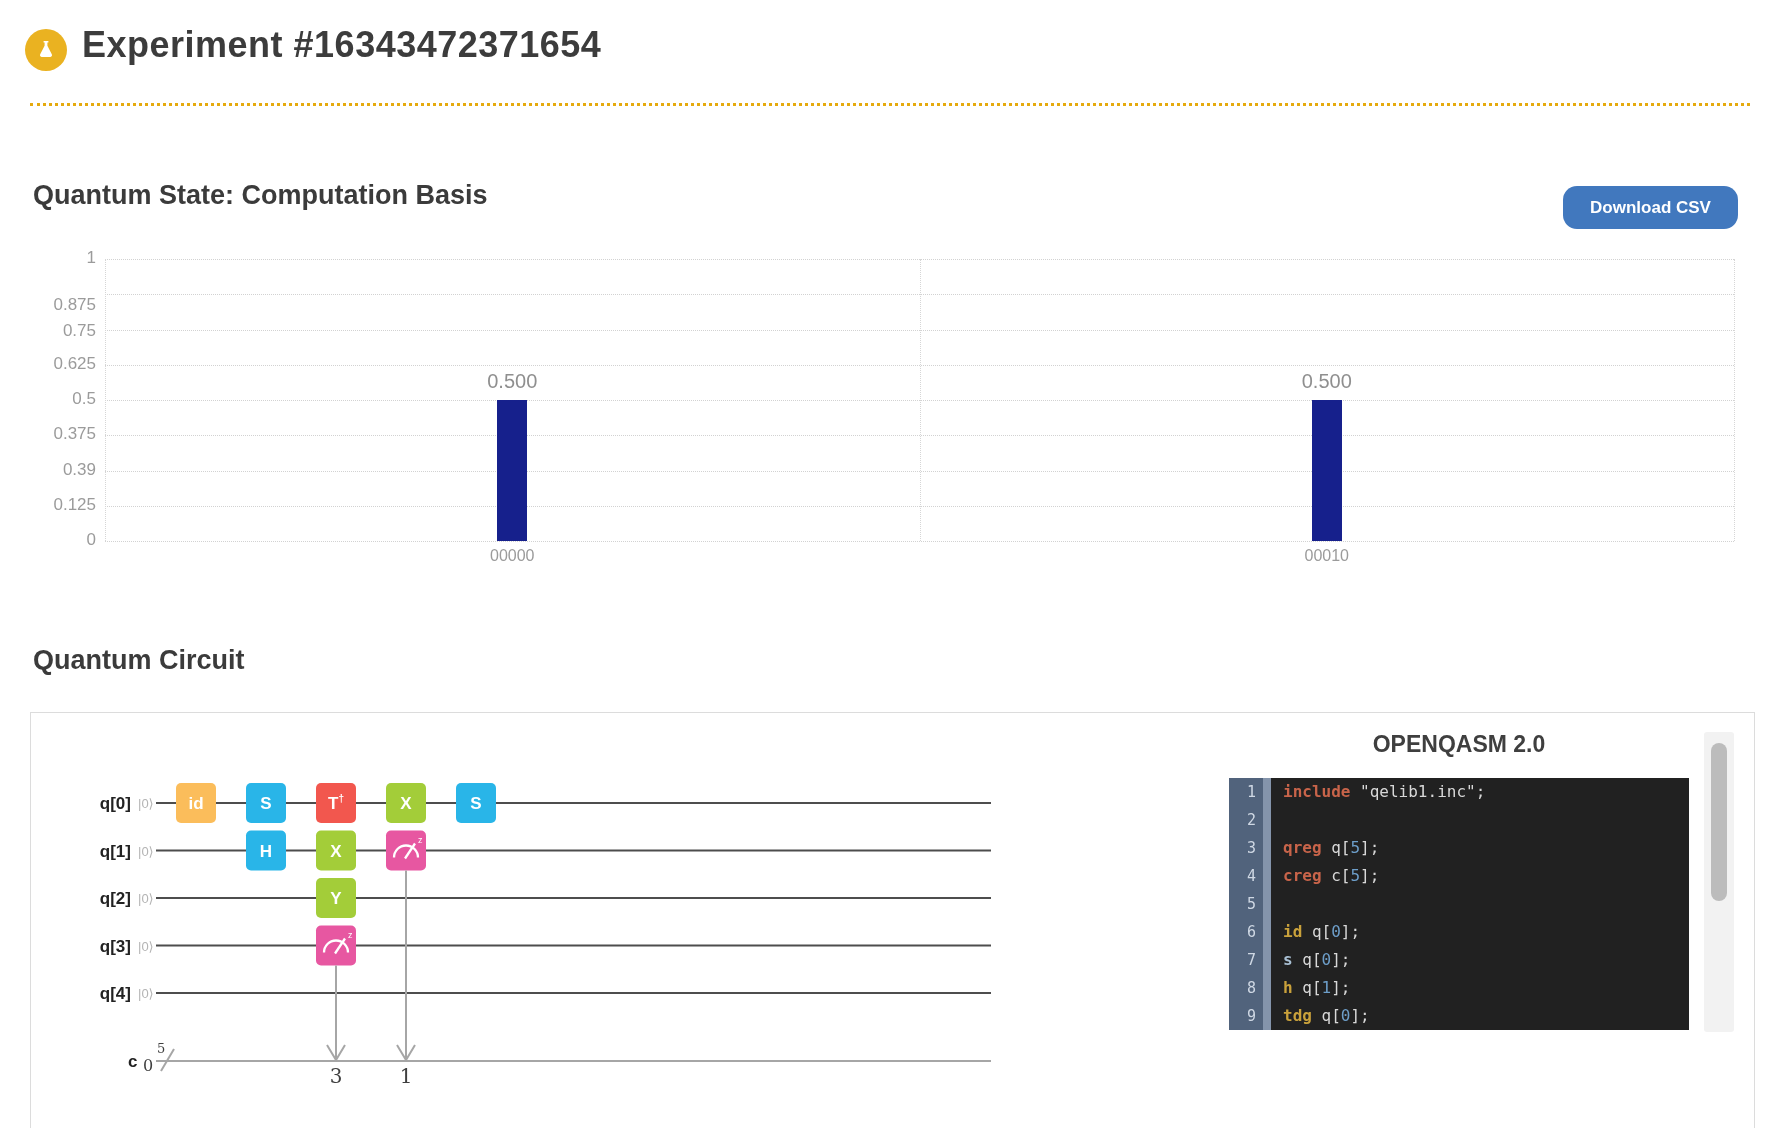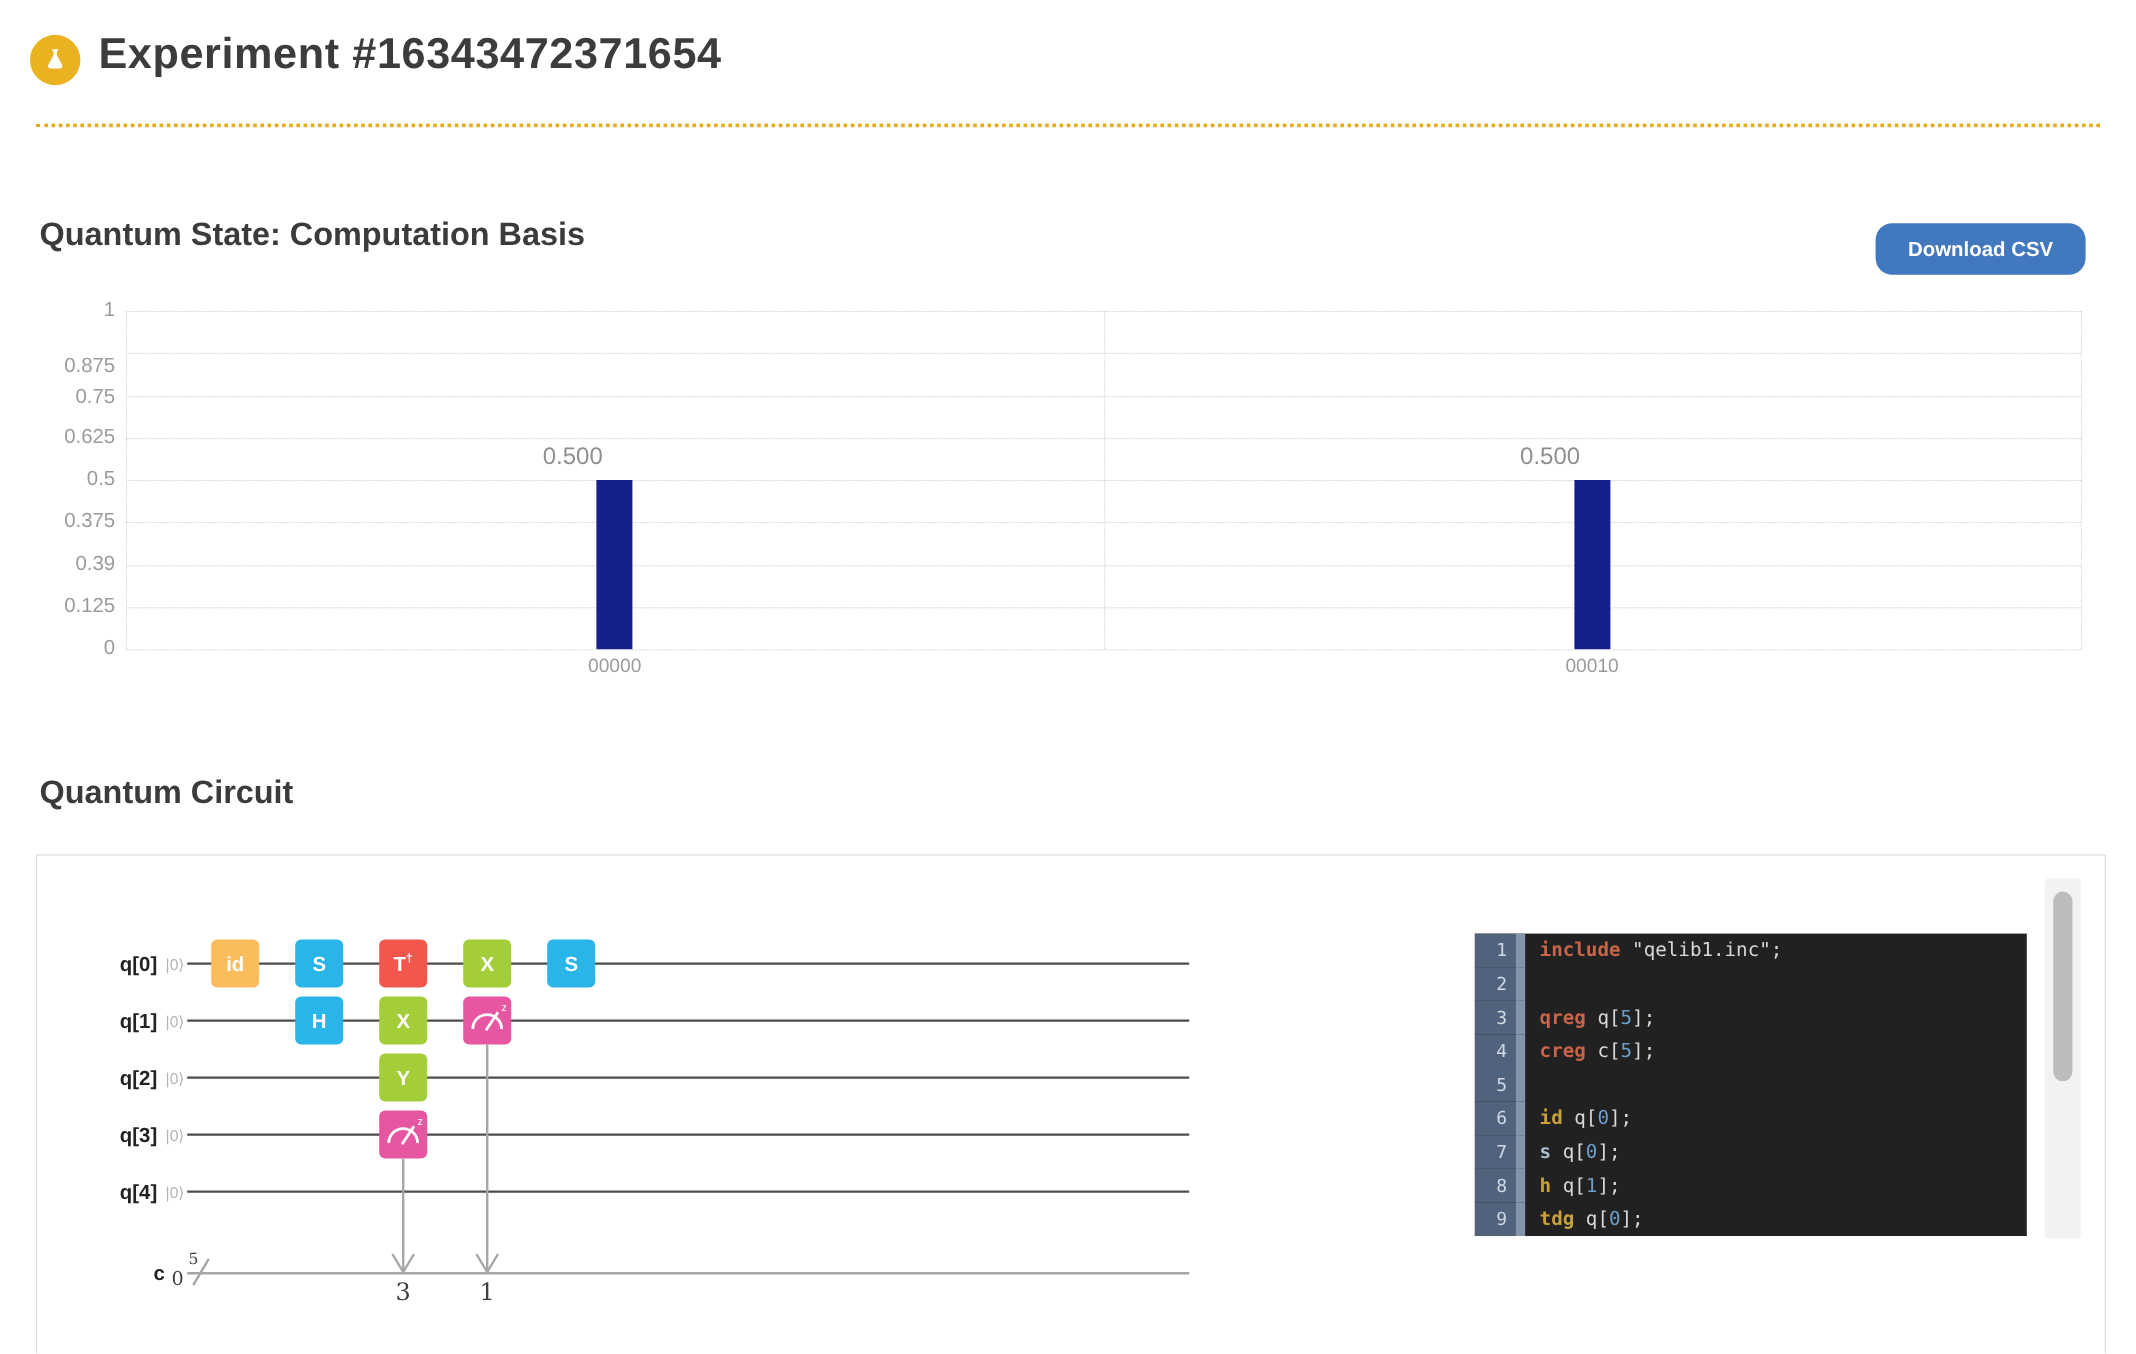--- a/index.html
+++ b/index.html
@@ -24,21 +24,21 @@
   #download-csv { position:absolute; left:1563px; top:186px; width:175px; height:43px;
                   font-size:17px; border-radius:14px; }
 
   
   #plot { position:absolute; left:105px; top:259px; width:1629px; height:282px; }
   .gridline { position:absolute; left:0; right:0; height:0; border-top:1px dotted #d2d2d2; }
   .vline { position:absolute; top:0; bottom:0; width:0; border-left:1px dotted #d6d6d6; }
   .ytick { position:absolute; left:28px; width:68px; text-align:right;
            font-size:17px; color:#9b9b9b; }
   .bar { position:absolute; width:30px; bottom:0; }
-  .val-label { position:absolute; width:120px; font-size:20px; color:#8f8f8f; }
+  .val-label { position:absolute; width:120px; text-align:center; font-size:20px; color:#8f8f8f; }
   .cat-label { position:absolute; width:120px; text-align:center; top:288px; font-size:16px; color:#9b9b9b; }
 
   
   .card { position:absolute; left:30px; top:712px; width:1725px; height:440px;
           background:#fff; border:1px solid #dcdcdc; }
   #circuit { position:absolute; left:0; top:0; }
 
   .qasm-title { position:absolute; left:1198px; top:18px; width:460px; text-align:center;
                 font-size:23px; font-weight:600; color:#3f3f3f; }
   #codebox { position:absolute; left:1198px; top:65px; width:460px; height:252px;
@@ -144,20 +144,21 @@
       <text x="305" y="191" text-anchor="middle" font-size="17" font-weight="bold" fill="#fff">Y</text>
       <rect x="285" y="212.5" width="40" height="40" rx="5" fill="#e757a1"></rect>
       <path d="M 293 239.5 A 12 12 0 0 1 317 239.5" stroke="#fff" stroke-width="2.3" fill="none"></path>
       <line x1="304" y1="240.5" x2="314" y2="225.5" stroke="#fff" stroke-width="2.3"></line>
       <text x="317" y="224.5" font-size="9" fill="#fff">z</text>
       <line x1="305" y1="252.5" x2="305" y2="346" stroke="#a6a6a6" stroke-width="2"></line>
       <polyline points="296,332 305,347 314,332" stroke="#a6a6a6" stroke-width="2" fill="none"></polyline>
       <text x="305" y="370" text-anchor="middle" font-size="20" fill="#3f3f3f" font-family="&quot;DejaVu Serif&quot;,serif">3</text>
     </svg>
 
+  <div class="qasm-title">OPENQASM 2.0</div>
   <div id="codebox">
       <div class="crow">
         <span class="ln">1</span>
         <span class="strip"></span>
         <span class="code"><span class="kw">include</span><span class="pl"> "qelib1.inc";</span></span>
       </div>
       <div class="crow">
         <span class="ln">2</span>
         <span class="strip"></span>
         <span class="code"></span>

